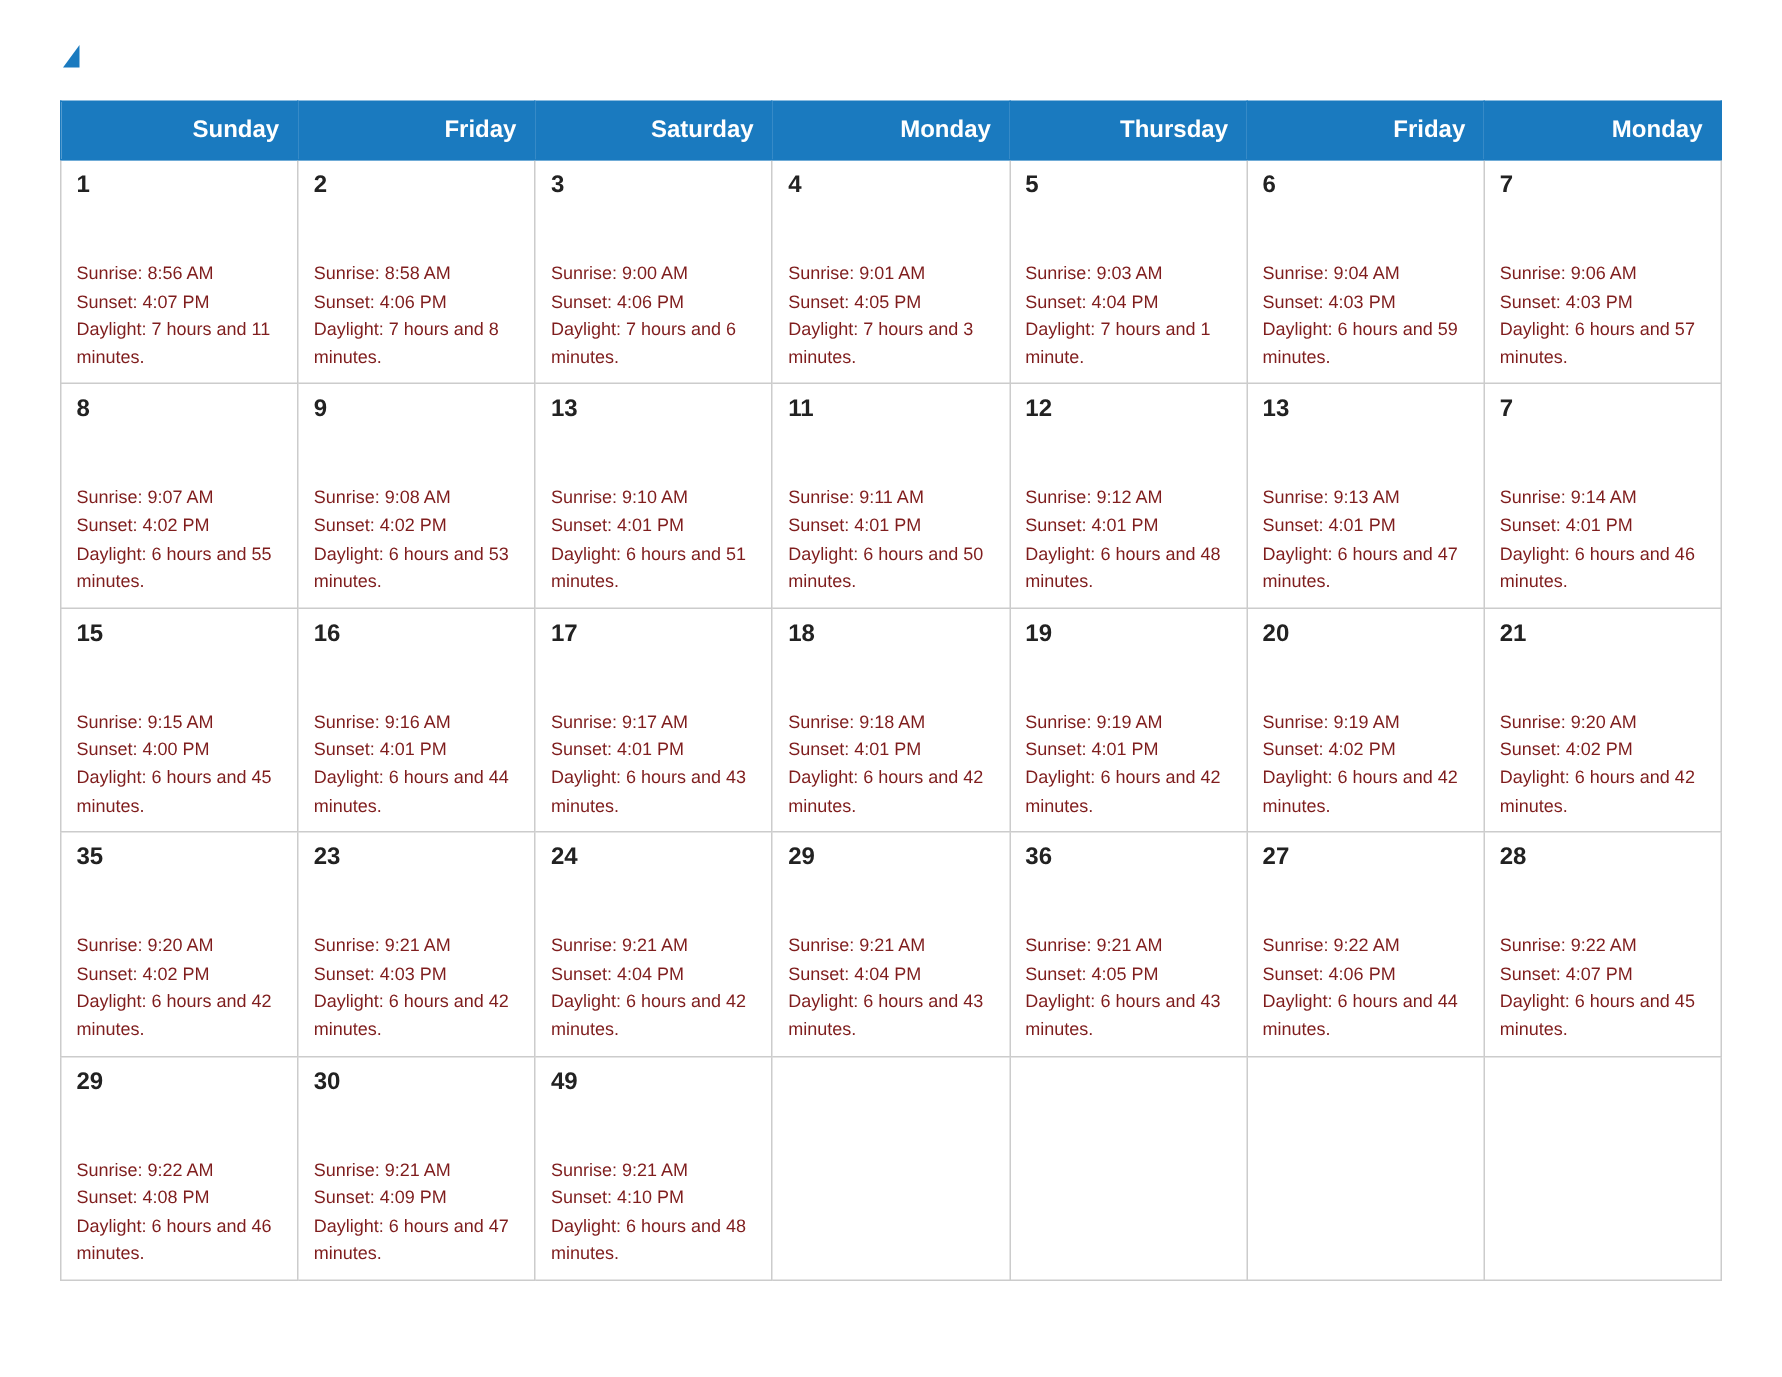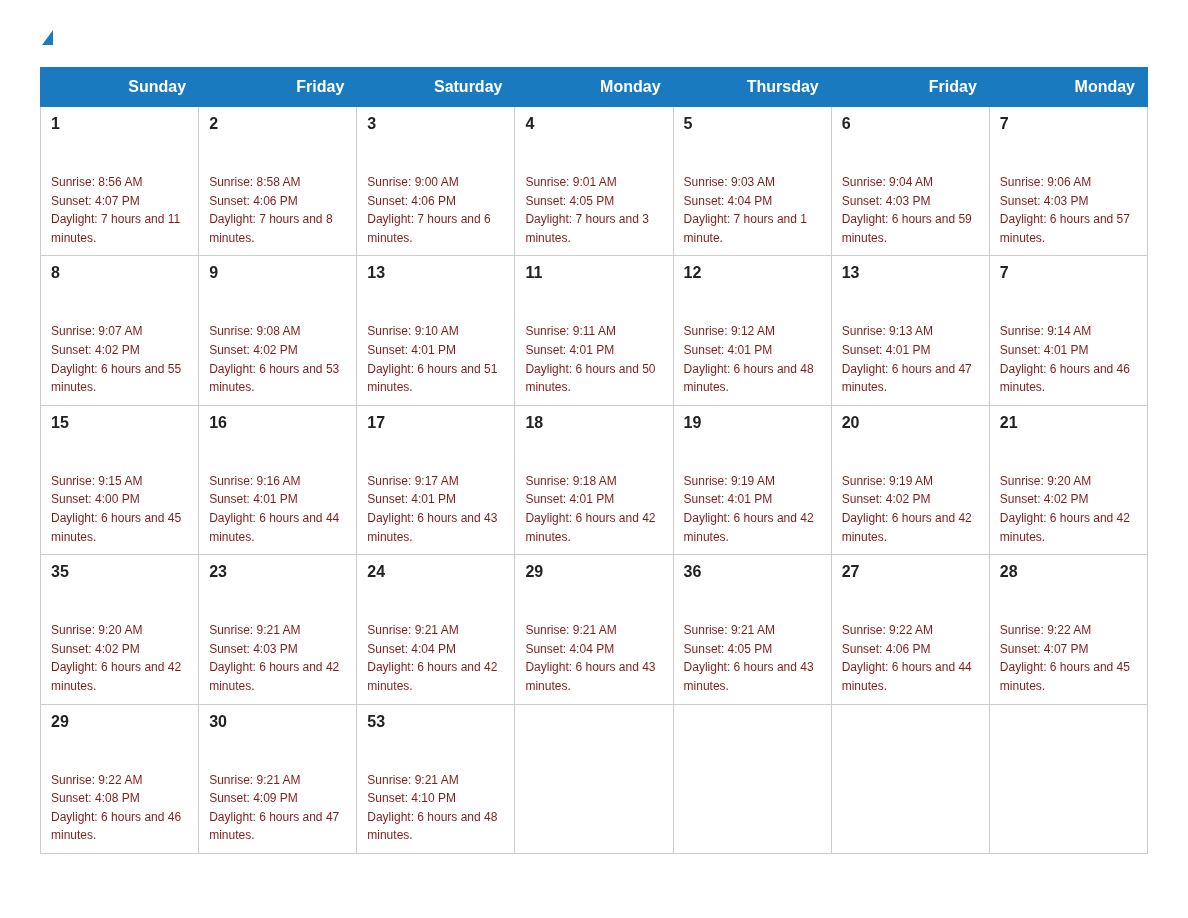--- a/index.html
+++ b/index.html
@@ -369,21 +369,21 @@
       </td>
         <td>
         <span class="day-number">30</span>
         <div class="day-info">
           Sunrise: 9:21 AM<br>
           Sunset: 4:09 PM<br>
           Daylight: 6 hours and&nbsp;47 minutes.
         </div>
       </td>
         <td>
-        <span class="day-number">53</span>
+        <span class="day-number">49</span>
         <div class="day-info">
           Sunrise: 9:21 AM<br>
           Sunset: 4:10 PM<br>
           Daylight: 6 hours and&nbsp;48 minutes.
         </div>
       </td>
         <td class="empty-cell"></td>
         <td class="empty-cell"></td>
         <td class="empty-cell"></td>
         <td class="empty-cell"></td>

